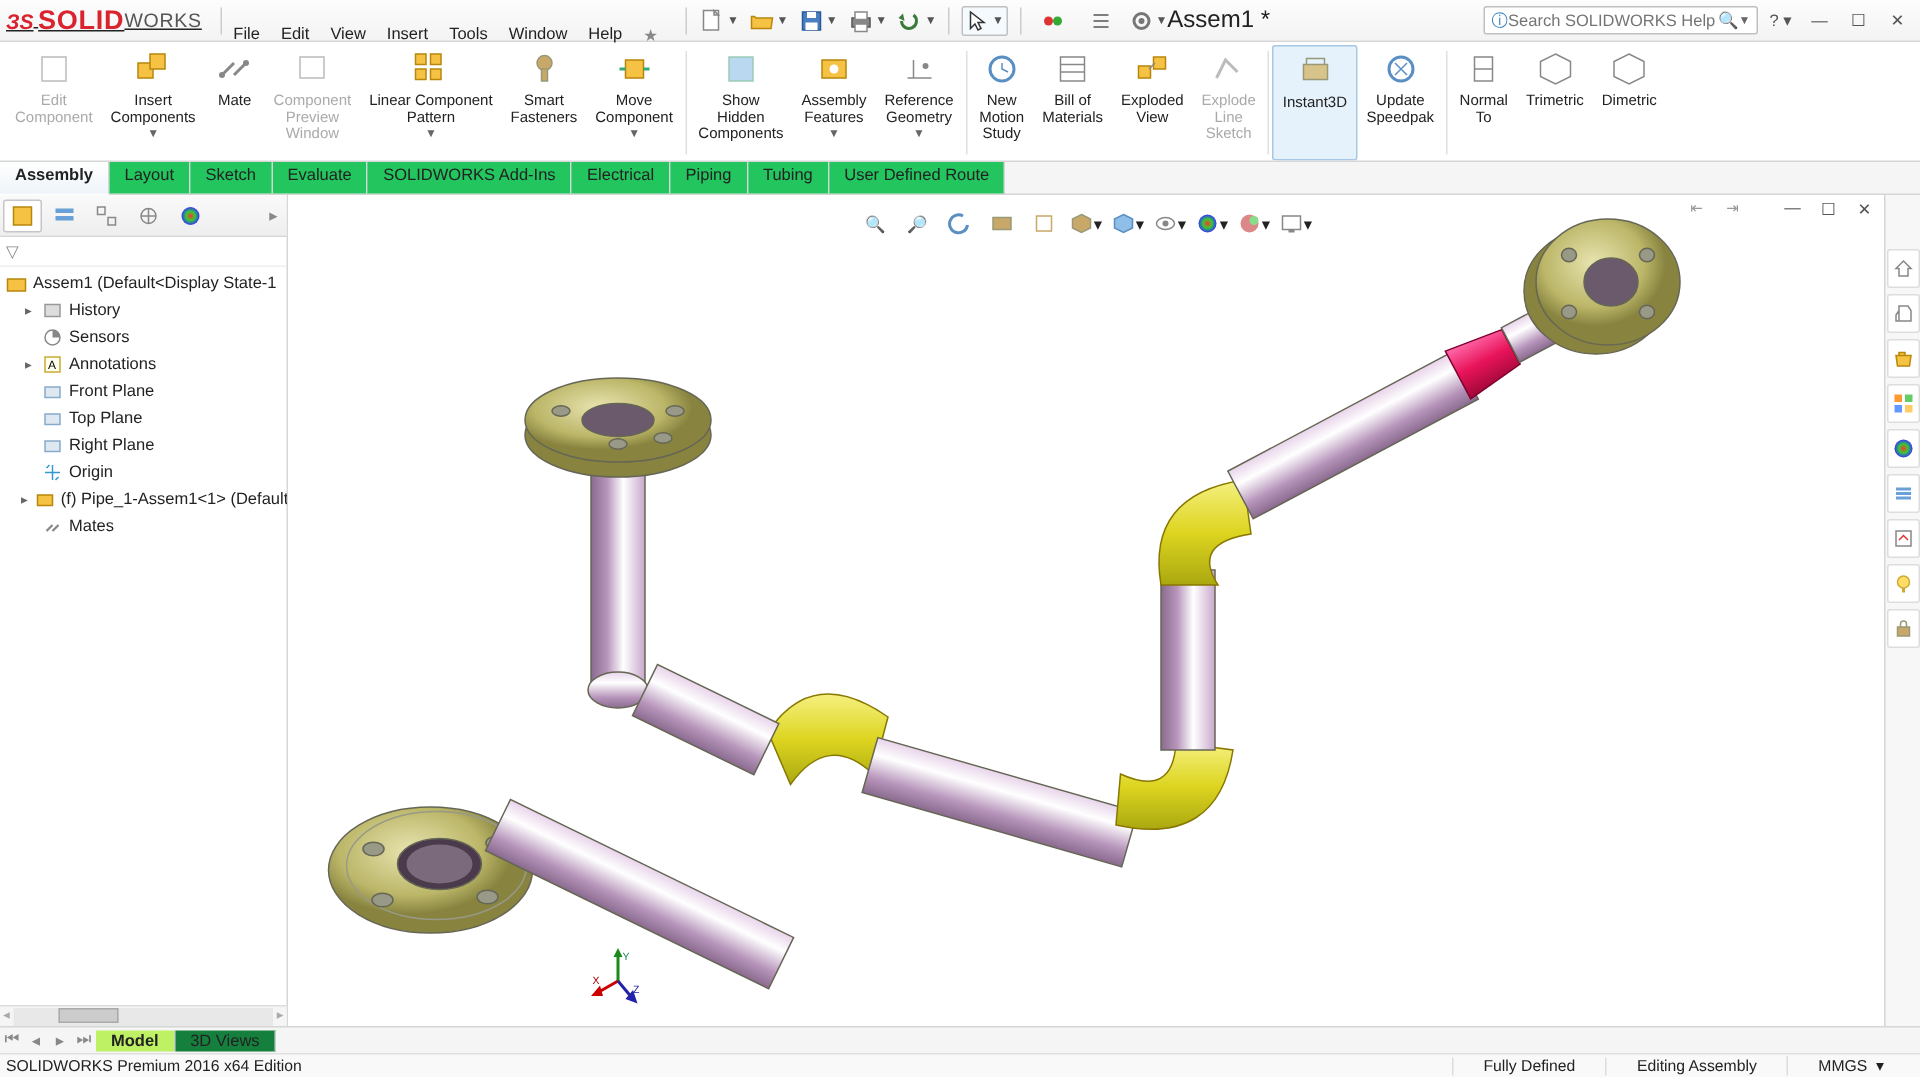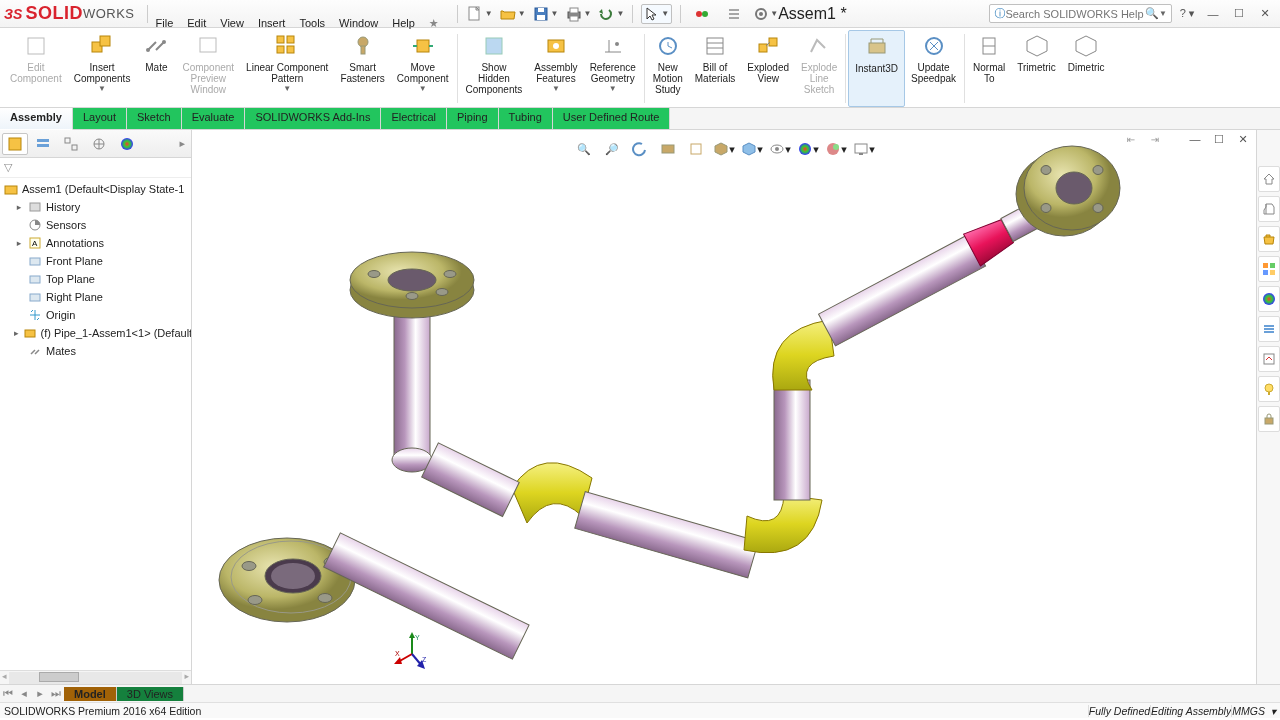--- a/index.html
+++ b/index.html
@@ -1,20 +1,20 @@
 <!DOCTYPE html>
 <html><head>
 <meta charset="utf-8">
 <style>
   * { box-sizing: border-box; margin: 0; padding: 0; font-family: "Segoe UI", Tahoma, sans-serif; }
   body { width: 1280px; height: 720px; background: #fff; overflow: hidden; font-size: 11px; color: #222; position: relative; }
 
   
   .titlebar { height: 28px; background: linear-gradient(#fdfdfd,#f3f3f3); border-bottom: 1px solid #d6d6d6; display: flex; align-items: center; padding: 0 4px; }
-  .logo { display: flex; align-items: center; font-weight: bold; margin-right: 10px; }
+  .logo { display: flex; align-items: center; font-weight: bold; margin-right: 10px; text-decoration: underline; }
   .logo-ds { font-style: italic; font-weight: bold; color: #d9232e; font-size: 14px; }
   .logo-solid { color: #d9232e; font-weight: bold; font-size: 18px; letter-spacing: 0.5px; }
   .logo-works { color: #555; font-weight: normal; font-size: 13px; letter-spacing: 0.5px; }
   .menu { display: flex; gap: 2px; margin-top: 20px; }
   .menu span { padding: 4px 6px; cursor: default; }
   .qat { display: flex; align-items: center; gap: 6px; margin-left: 10px; }
   .qat-btn { width: 26px; height: 22px; display: inline-flex; align-items: center; justify-content: center; border: 1px solid transparent; border-radius: 2px; }
   .qat-split { display: inline-flex; align-items: center; }
   .qat-split .caret { font-size: 8px; color: #555; margin-left: 1px; }
   .sep-v { width: 1px; height: 18px; background: #ccc; margin: 0 2px; }
@@ -58,25 +58,25 @@
   .vp-controls-tr { position: absolute; top: 0; right: 2px; display: flex; gap: 2px; }
 
   .taskpane { width: 24px; background: #f7f7f7; border-left: 1px solid #d6d6d6; display: flex; flex-direction: column; align-items: center; padding-top: 36px; gap: 4px; }
   .tp-btn { width: 22px; height: 26px; display: flex; align-items: center; justify-content: center; border: 1px solid #ddd; border-radius: 2px; background: #fff; }
 
   
   .bottom-tabs { height: 18px; background: #f5f5f5; border-top: 1px solid #d6d6d6; display: flex; align-items: center; font-size: 11px; }
   .bt-nav { display: flex; }
   .bt-nav span { width: 16px; text-align: center; color: #888; }
   .bt-tab { padding: 1px 10px; border-right: 1px solid #ccc; background: #fff; }
-  .bt-tab.active { font-weight: bold; background: #a16207; }
+  .bt-tab.active { font-weight: bold; background: #bef264; }
   .bt-tab.inactive { background: #15803d; }
   .status { height: 16px; background: #f9f9f9; border-top: 1px solid #e0e0e0; display: flex; align-items: center; font-size: 10.5px; padding: 0 4px; }
   .status .sp { flex: 1; }
-  .status .cell { padding: 0 0; border-left: 1px solid #ddd; font-style: italic; }
+  .status .cell { padding: 0 20px; border-left: 1px solid #ddd; }
 
   .triad { position: absolute; bottom: 12px; left: 200px; width: 40px; height: 40px; }
 
   svg { display: block; }
 </style>
 </head>
 <body>
 
 <div class="titlebar">
   <div class="logo">

